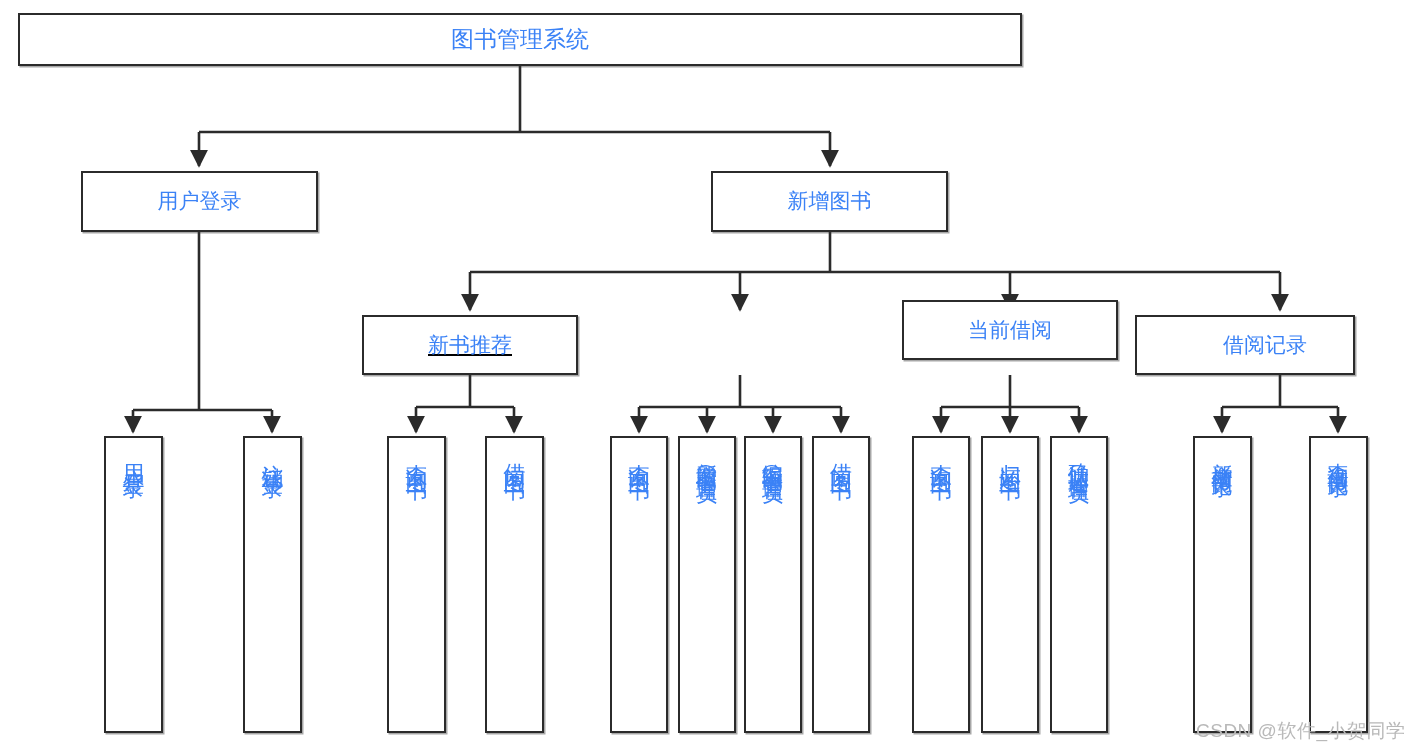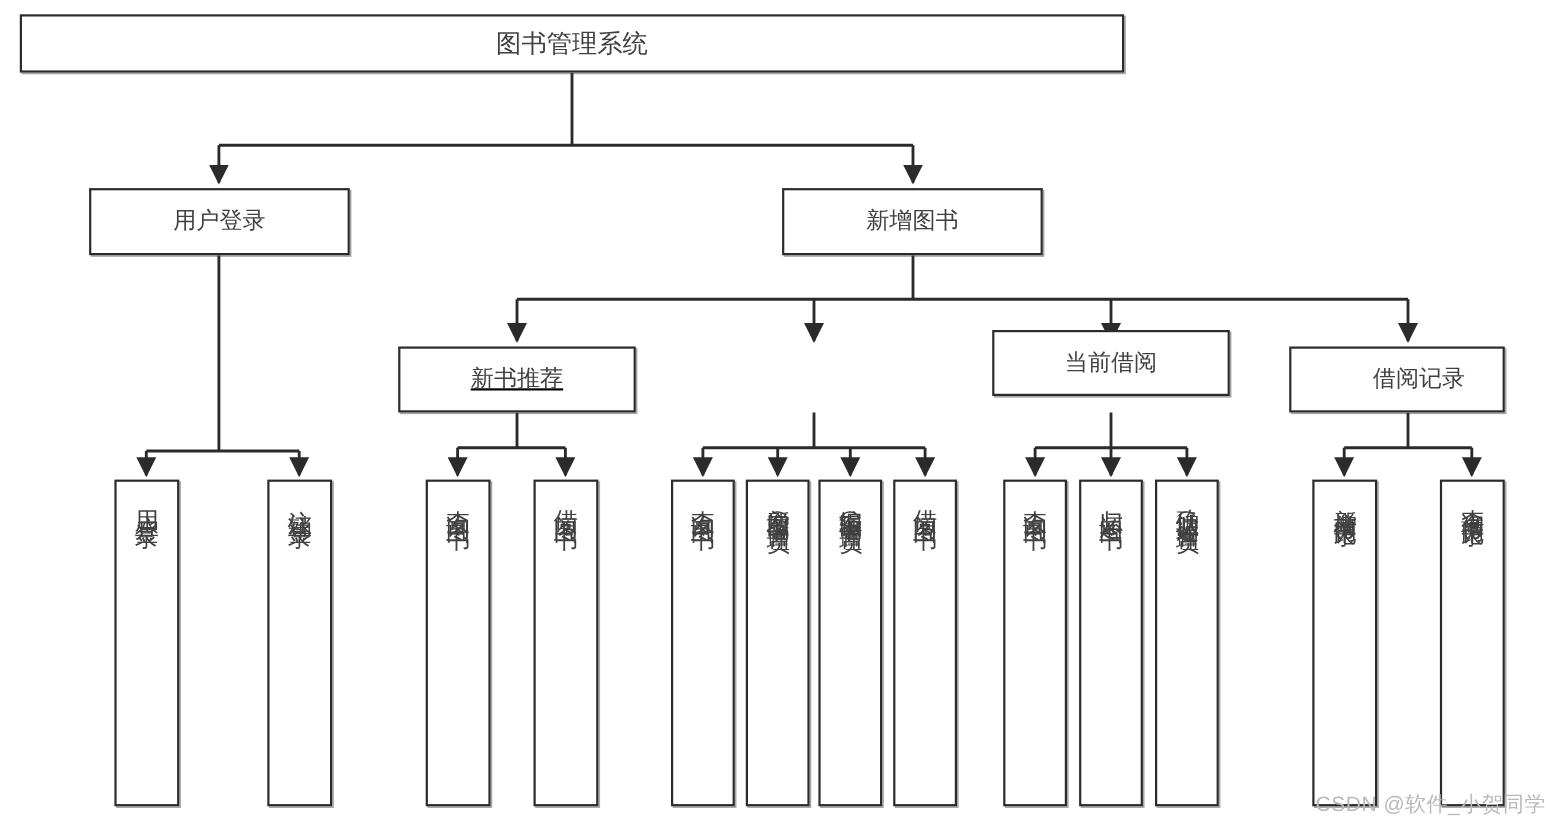--- a/index.html
+++ b/index.html
@@ -3,21 +3,21 @@
 <meta charset="utf-8">
 <style>
   html,body{margin:0;padding:0;background:#ffffff;}
   body{width:1405px;height:747px;font-family:"Liberation Sans","DejaVu Sans",sans-serif;overflow:hidden;}
   #canvas{position:relative;width:1405px;height:747px;background:#fff;}
   svg#links{position:absolute;left:0;top:0;width:1405px;height:747px;}
 
   .node{position:absolute;box-sizing:border-box;background:#ffffff;
         border:2px solid #2b2b2b;box-shadow:1.5px 1.5px 0 rgba(60,60,60,.45);
         display:flex;align-items:center;justify-content:center;}
-  .node .lbl{color:#404040;text-align:center;line-height:1.15;white-space:pre;}
+  .node .lbl{color:#3b82f6;text-align:center;line-height:1.15;white-space:pre;}
 
   .root .lbl{font-size:23px;}
   .lvl2 .lbl{font-size:21px;}
   .lvl3 .lbl{font-size:21px;}
 
   .leaf{align-items:flex-start;justify-content:center;padding-top:8px;}
   .leaf .lbl{writing-mode:vertical-rl;text-orientation:upright;
              font-size:22px;letter-spacing:5px;line-height:1;}
   .leaf.tall .lbl{font-size:21px;letter-spacing:3px;}
 
@@ -89,21 +89,21 @@
   <div class="node lvl2" style="left:711px;top:171px;width:237px;height:61px;">
     <span class="lbl">新增图书</span>
   </div>
 
   <div class="node lvl3" style="left:362px;top:315px;width:216px;height:60px;text-decoration:underline;">
     <span class="lbl">新书推荐</span>
   </div>
   <div class="node lvl3" style="left:902px;top:300px;width:216px;height:60px;">
     <span class="lbl">当前借阅</span>
   </div>
-  <div class="node lvl3" style="left:1172px;top:315px;width:196px;height:60px;padding-left:40px;">
+  <div class="node lvl3" style="left:1135px;top:315px;width:220px;height:60px;padding-left:40px;">
     <span class="lbl">借阅记录</span>
   </div>
 
   <div class="node leaf" style="left:104px;top:436px;width:59px;height:297px;">
     <span class="lbl">用户登录</span>
   </div>
   <div class="node leaf" style="left:243px;top:436px;width:59px;height:297px;">
     <span class="lbl">注销登录</span>
   </div>
 

